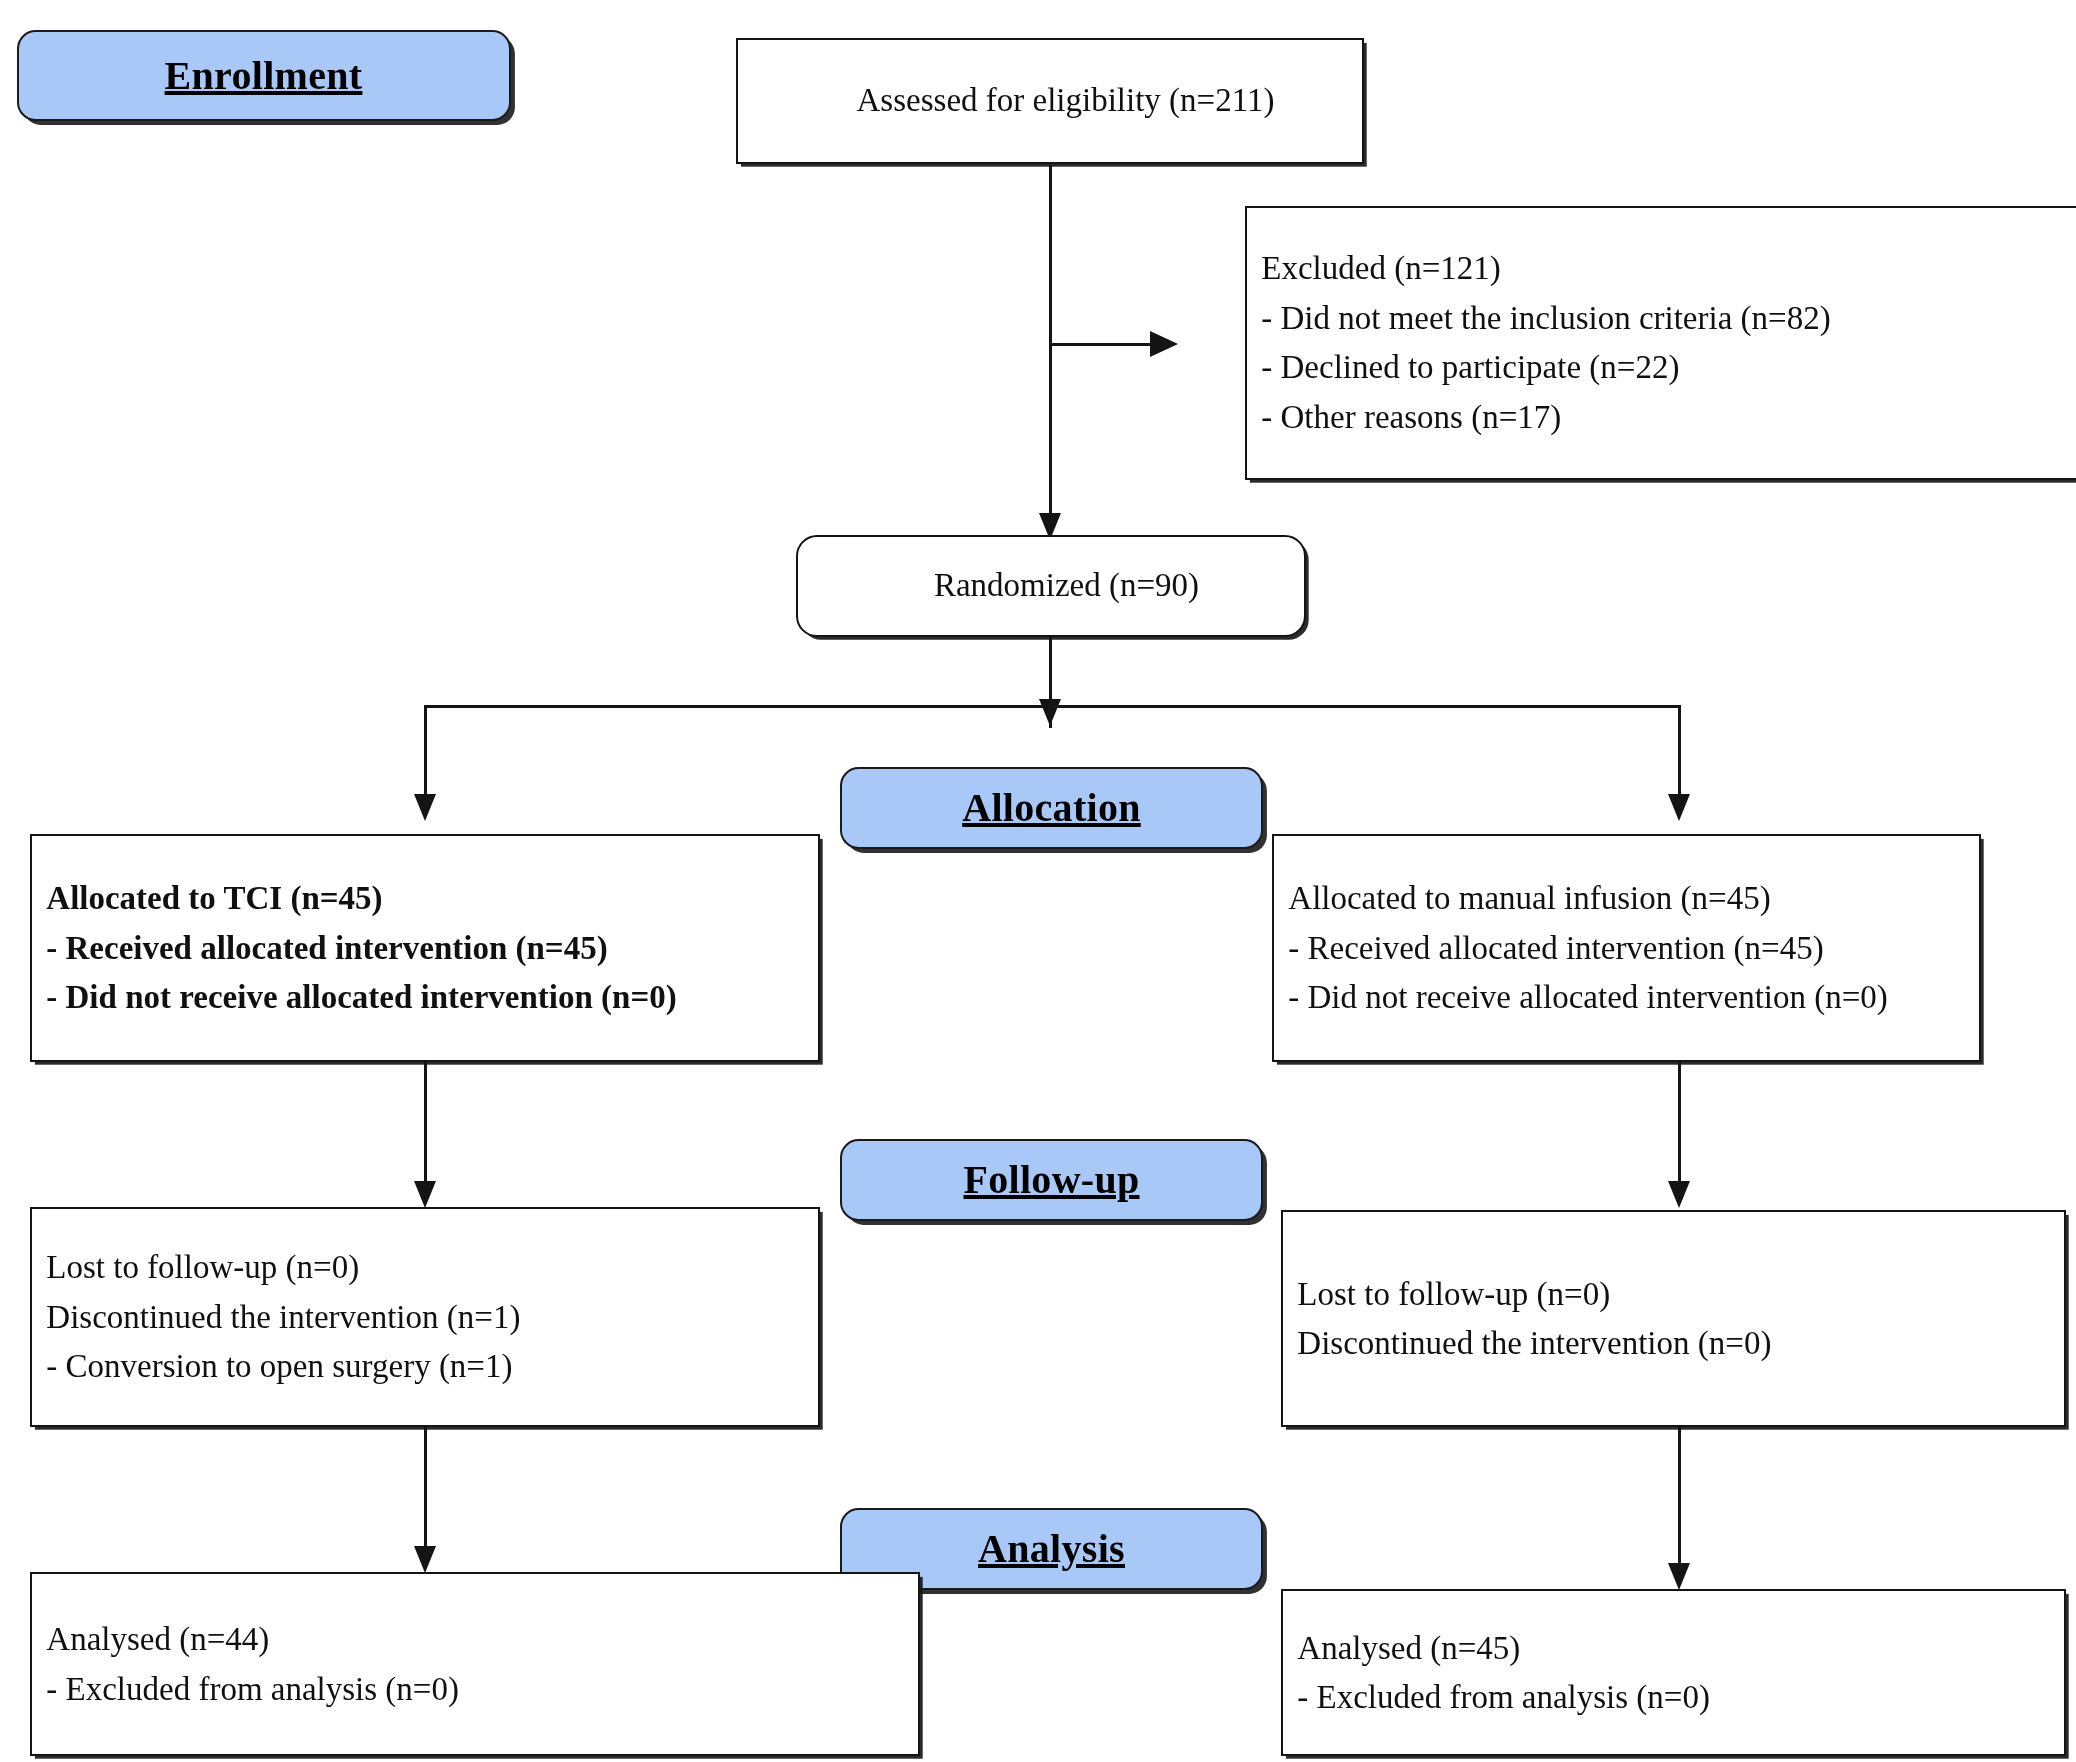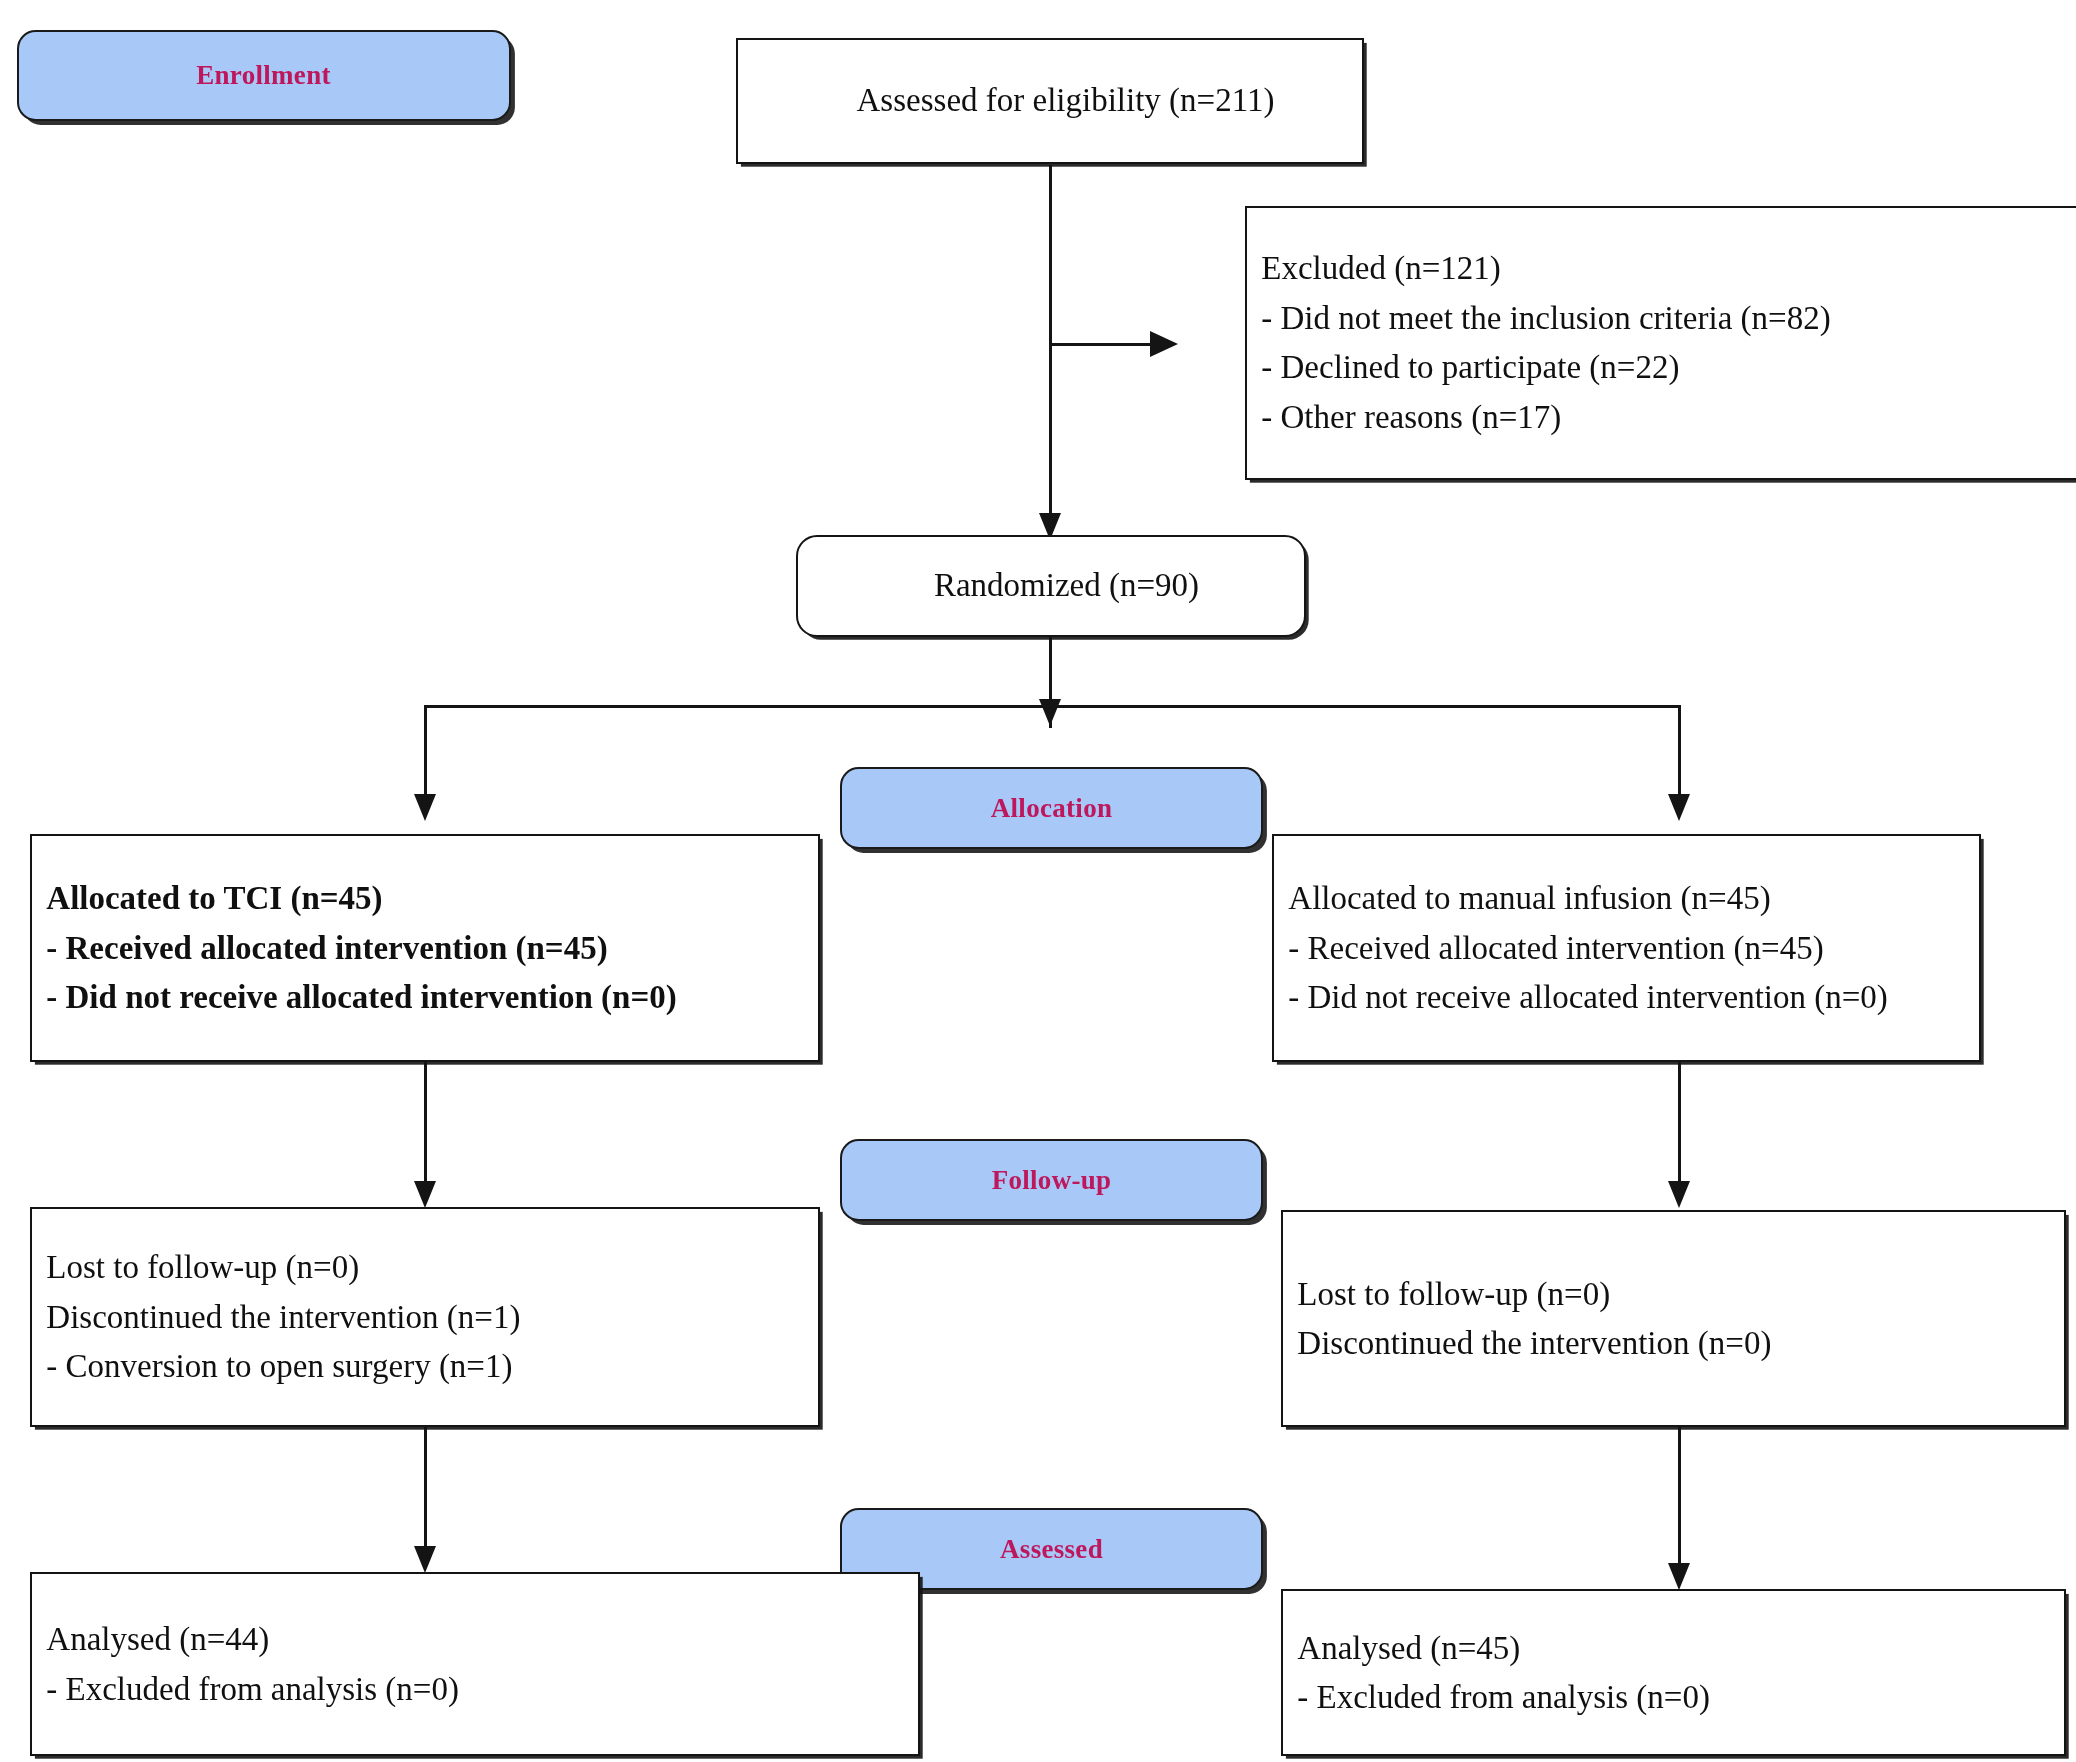--- a/index.html
+++ b/index.html
@@ -23,26 +23,27 @@
     background: #a8c8f8;
     border: 2.7px solid #1a1a1a;
     border-radius: 18.7px;
     box-shadow: 5px 5px 0 -1.1px rgba(20,20,20,0.88);
     display: flex;
     align-items: center;
     justify-content: center;
     box-sizing: border-box;
   }
   .badge span {
-    color: #be185d;
+    color: #000000;
     font-weight: bold;
-    font-size: 27px;
+    font-size: 40px;
     letter-spacing: 0.3px;
     line-height: 1;
     white-space: nowrap;
+    text-decoration: underline;
   }
 
   
   .box {
     position: absolute;
     background: #ffffff;
     border: 2.2px solid #141414;
     box-sizing: border-box;
     box-shadow: 3.8px 3.8px 0 -1.1px rgba(20,20,20,0.9);
     padding: 0;
@@ -185,21 +186,21 @@
     </div>
   </div>
 
   <div class="vline" style="left:424px; top:1427px; width:2.7px; height:134px;"></div>
   <div class="arrow-down" style="left:414px; top:1546px;"></div>
 
   <div class="vline" style="left:1678px; top:1427px; width:2.7px; height:151px;"></div>
   <div class="arrow-down" style="left:1668px; top:1563px;"></div>
 
   <div class="badge" style="left:840px; top:1508px; width:423px; height:82px;">
-    <span>Assessed</span>
+    <span>Analysis</span>
   </div>
 
   <div class="box" style="left:30px; top:1572px; width:890px; height:184px;">
     <div class="lines">
       <div class="ln"> Analysed (n=44)</div>
       <div class="ln"> - Excluded from analysis (n=0)</div>
     </div>
   </div>
 
   <div class="box" style="left:1281px; top:1589px; width:785px; height:167px;">

